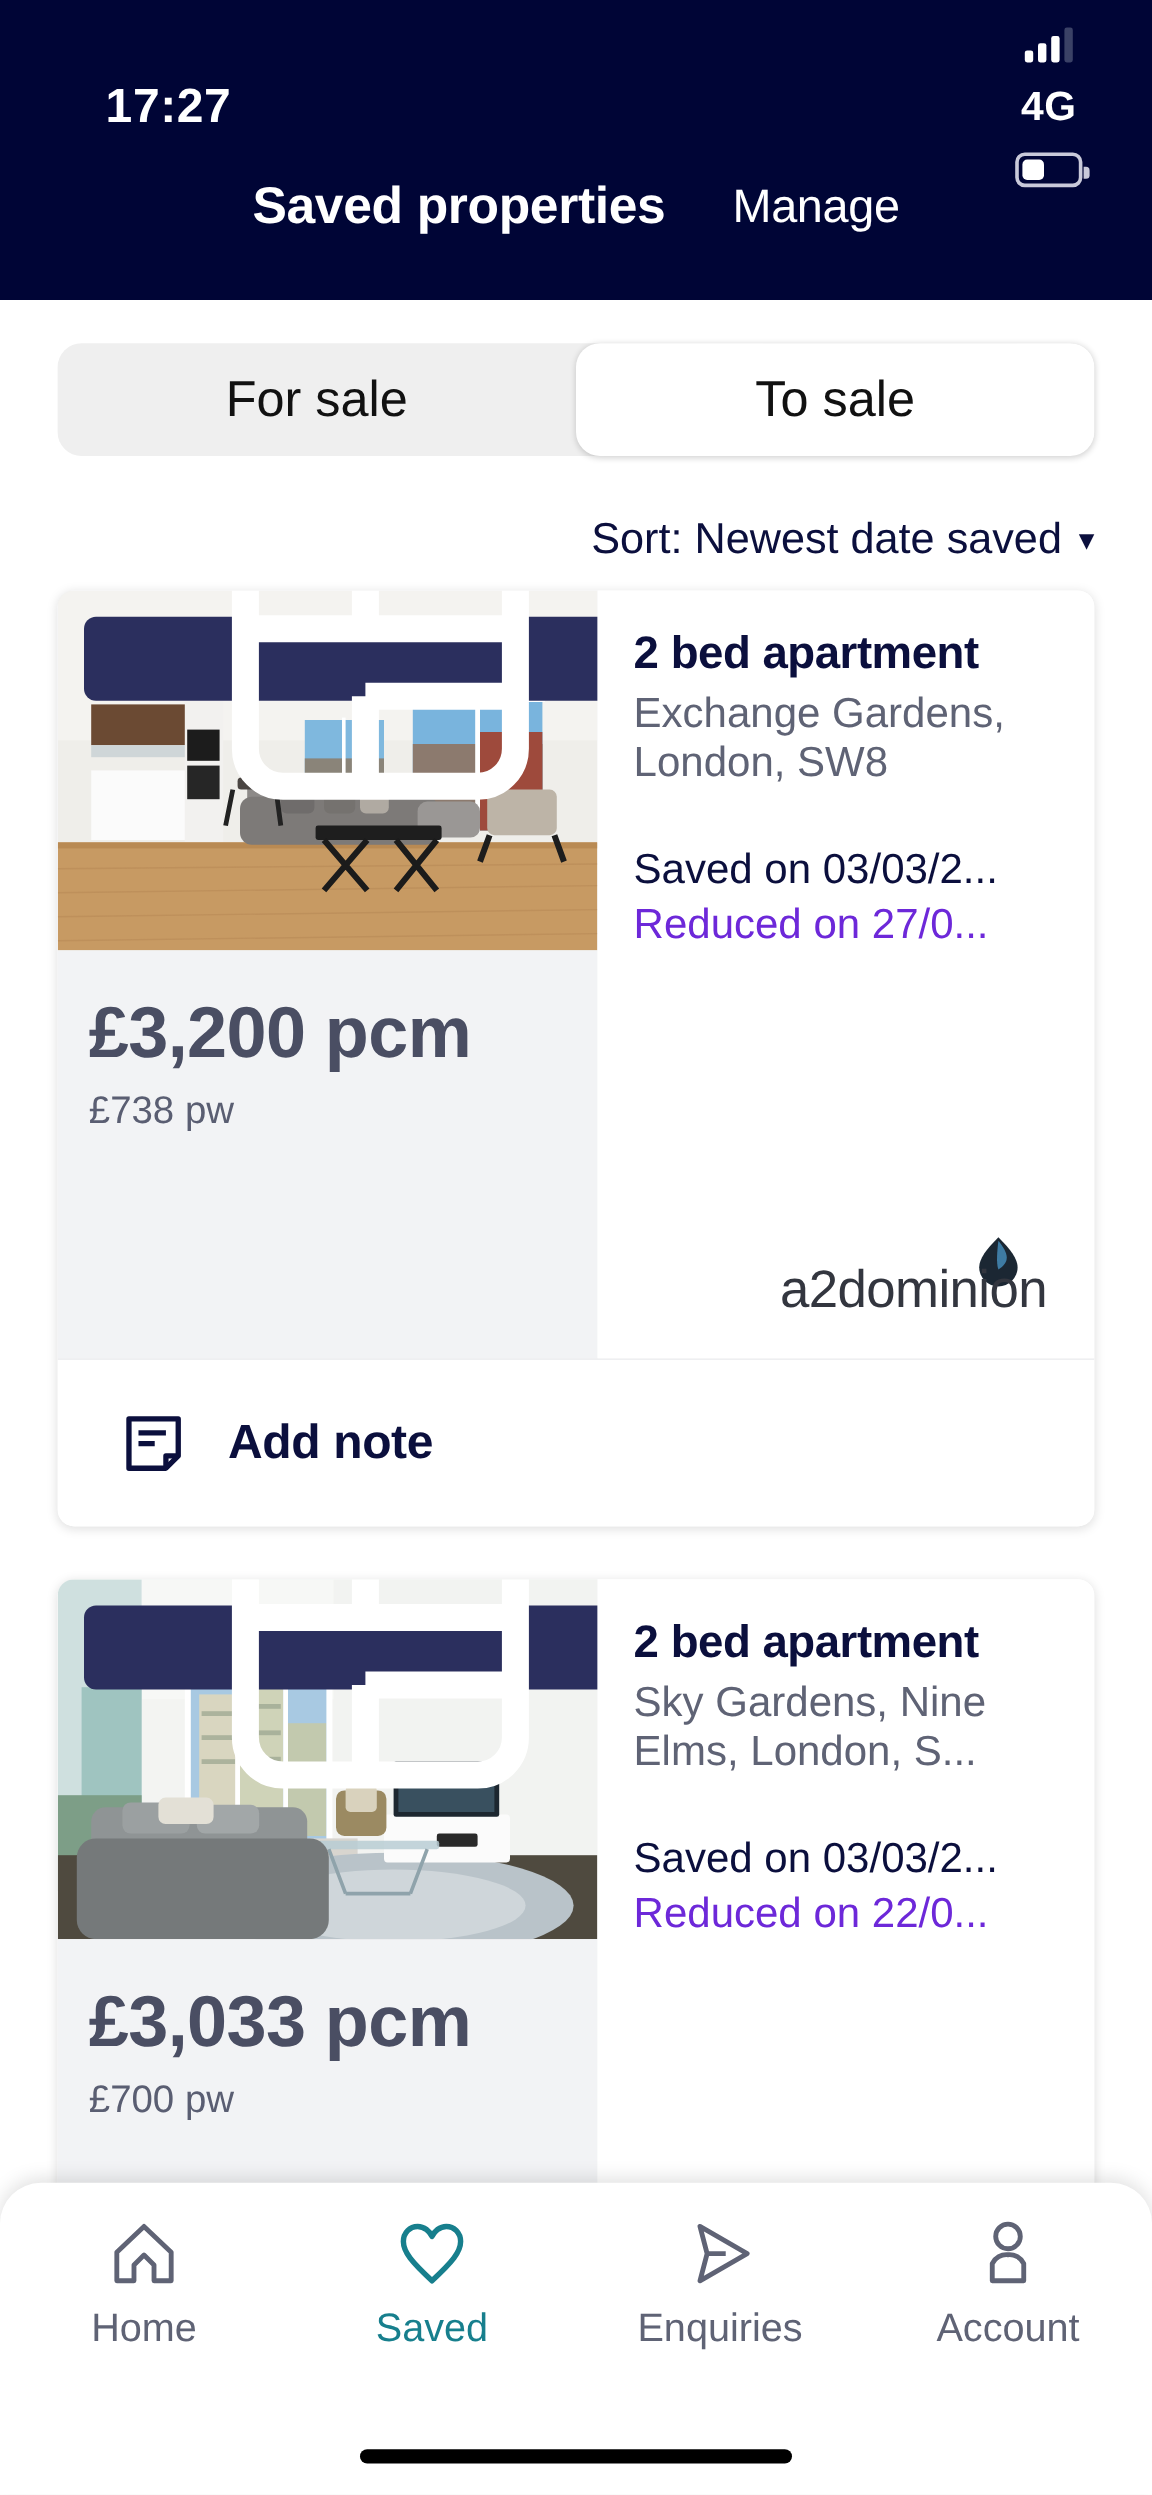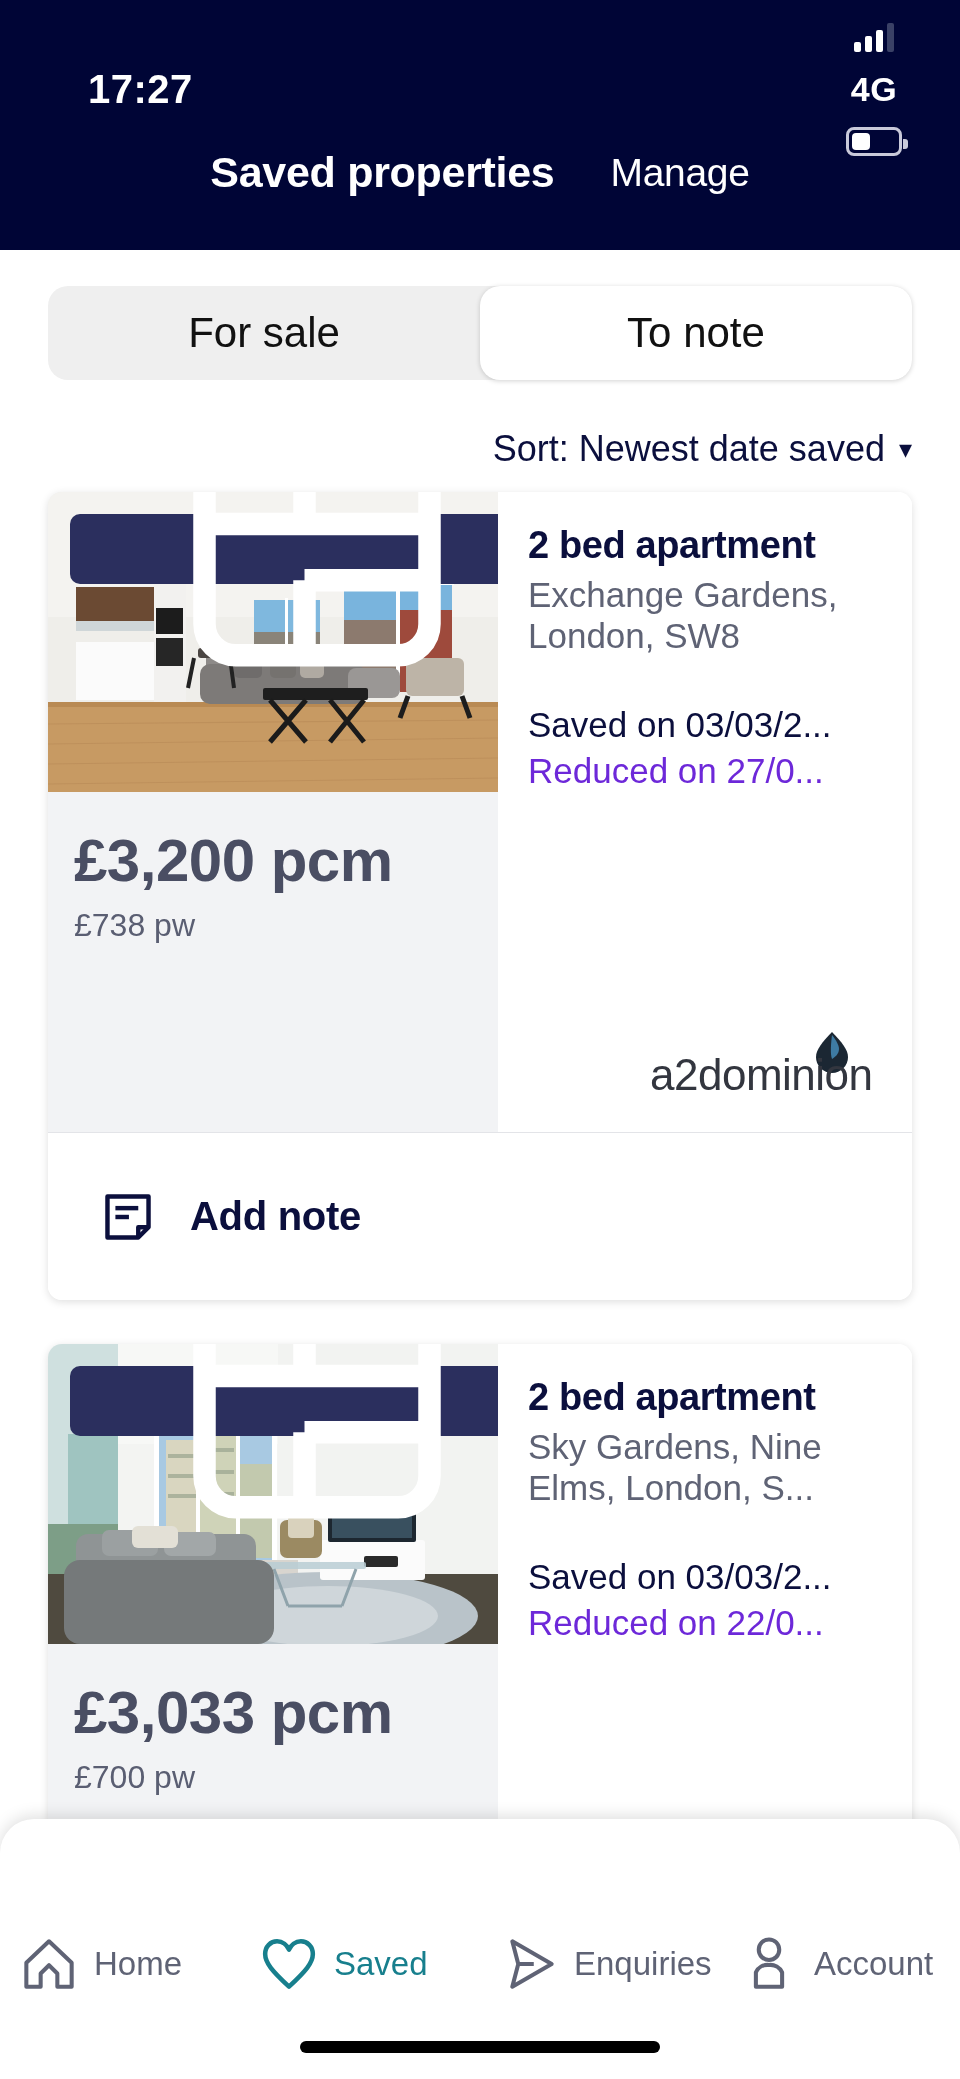--- a/index.html
+++ b/index.html
@@ -259,21 +259,21 @@
     margin-top: 4px;
   }
   .agent-logo {
     margin-top: auto;
     align-self: flex-end;
     padding-right: 6px;
   }
 
   .card-footer {
     border-top: 1px solid #e3e4e8;
-    height: 168px;
+    height: 140px;
     display: flex;
     align-items: center;
     padding-left: 52px;
     gap: 34px;
     background: #ffffff;
   }
   .note-label {
     font-size: 40px;
     font-weight: bold;
     color: #0b0f3d;
@@ -289,24 +289,23 @@
     height: 260px;
     background: #ffffff;
     border-radius: 34px 34px 0 0;
     box-shadow: 0 -3px 16px rgba(0,0,0,0.13);
     display: flex;
     padding-top: 30px;
   }
   .nav-item {
     flex: 1;
     display: flex;
-    flex-direction: row;
+    flex-direction: column;
     align-items: center;
     gap: 14px;
-    padding-left: 18px;
   }
   .nav-label {
     font-size: 33px;
     color: #5f6375;
   }
   .nav-item.active .nav-label { color: #177f8d; }
 
   .home-indicator {
     position: absolute;
     bottom: 26px;
@@ -340,21 +339,21 @@
   </div>
 
   <div class="header">
     <div class="header-title">Saved properties</div>
     <div class="header-action">Manage</div>
   </div>
 
   <div class="tabs-wrap">
     <div class="segment">
       <div class="segment-item">For sale</div>
-      <div class="segment-item active">To note</div>
+      <div class="segment-item active">To sale</div>
     </div>
   </div>
 
   <div class="sort-row">
     <div class="sort-control">
       <span>Sort: Newest date saved</span>
       <span class="caret">▾</span>
     </div>
   </div>
 

